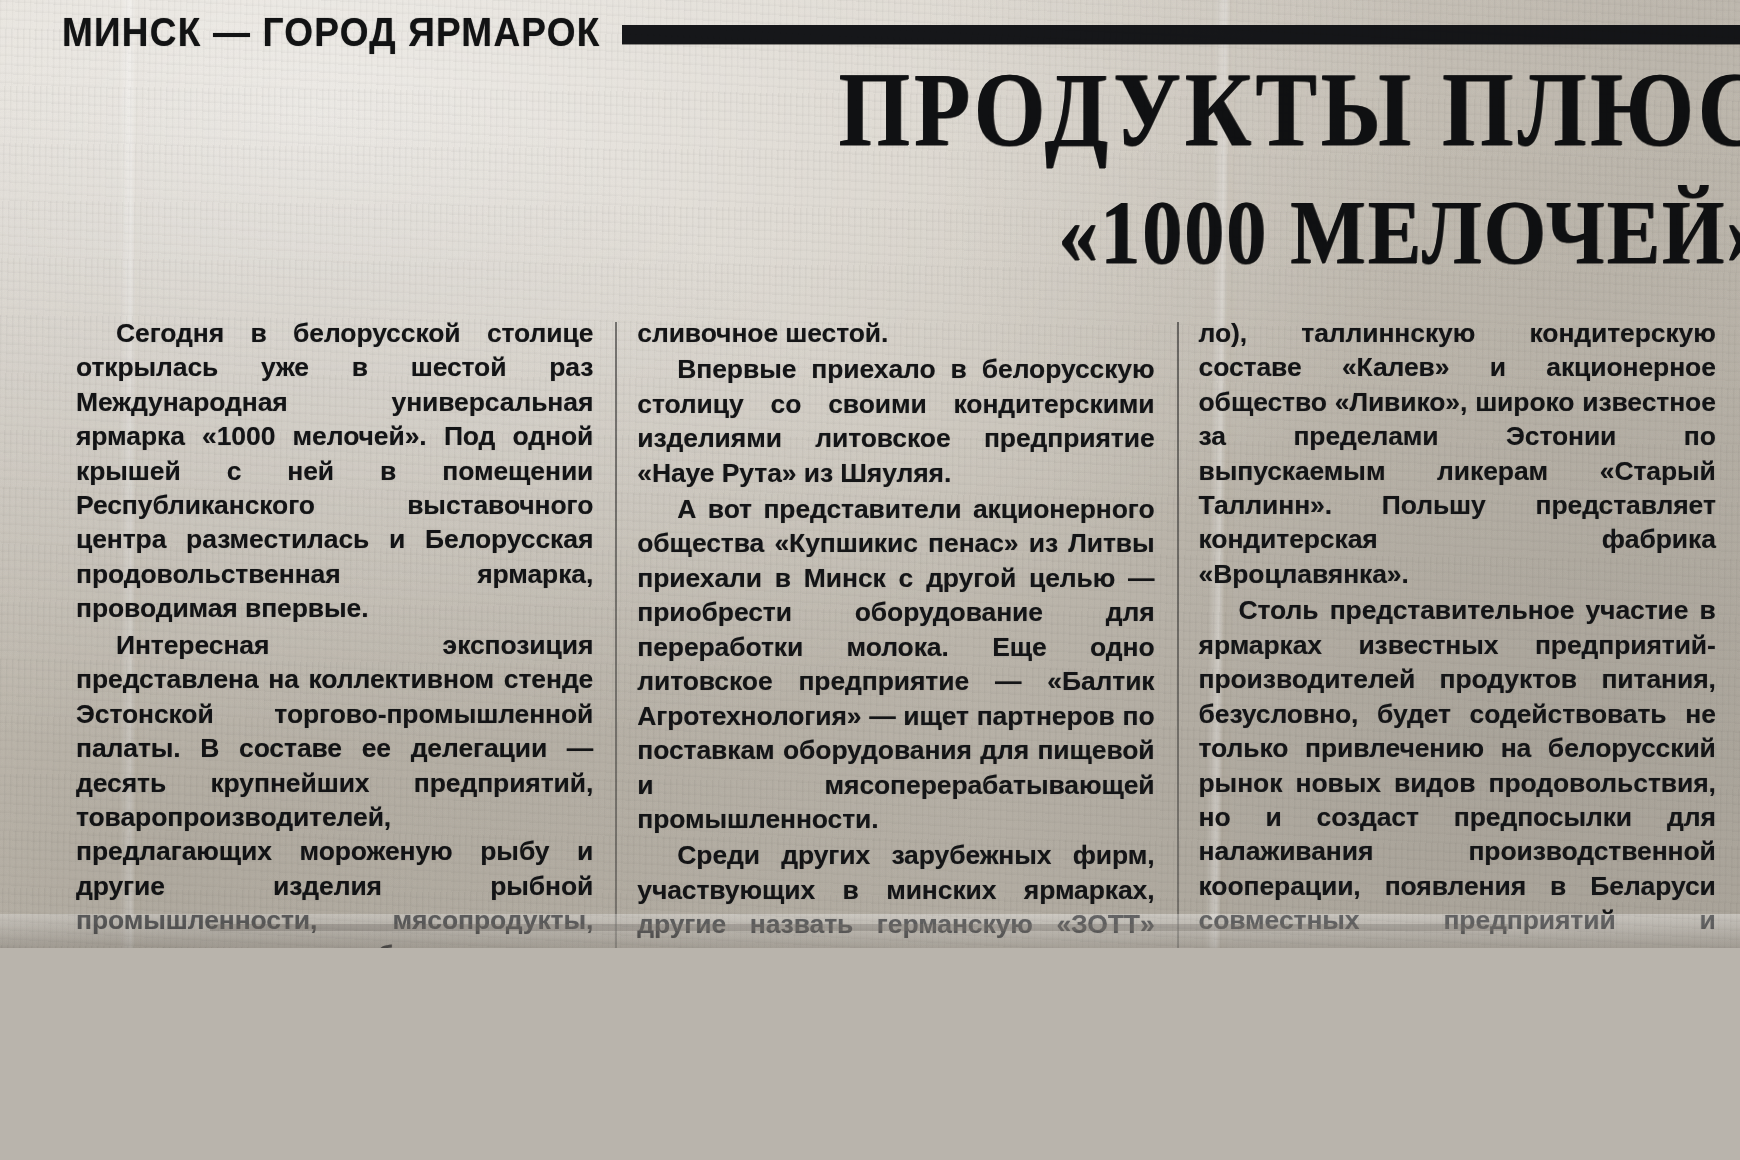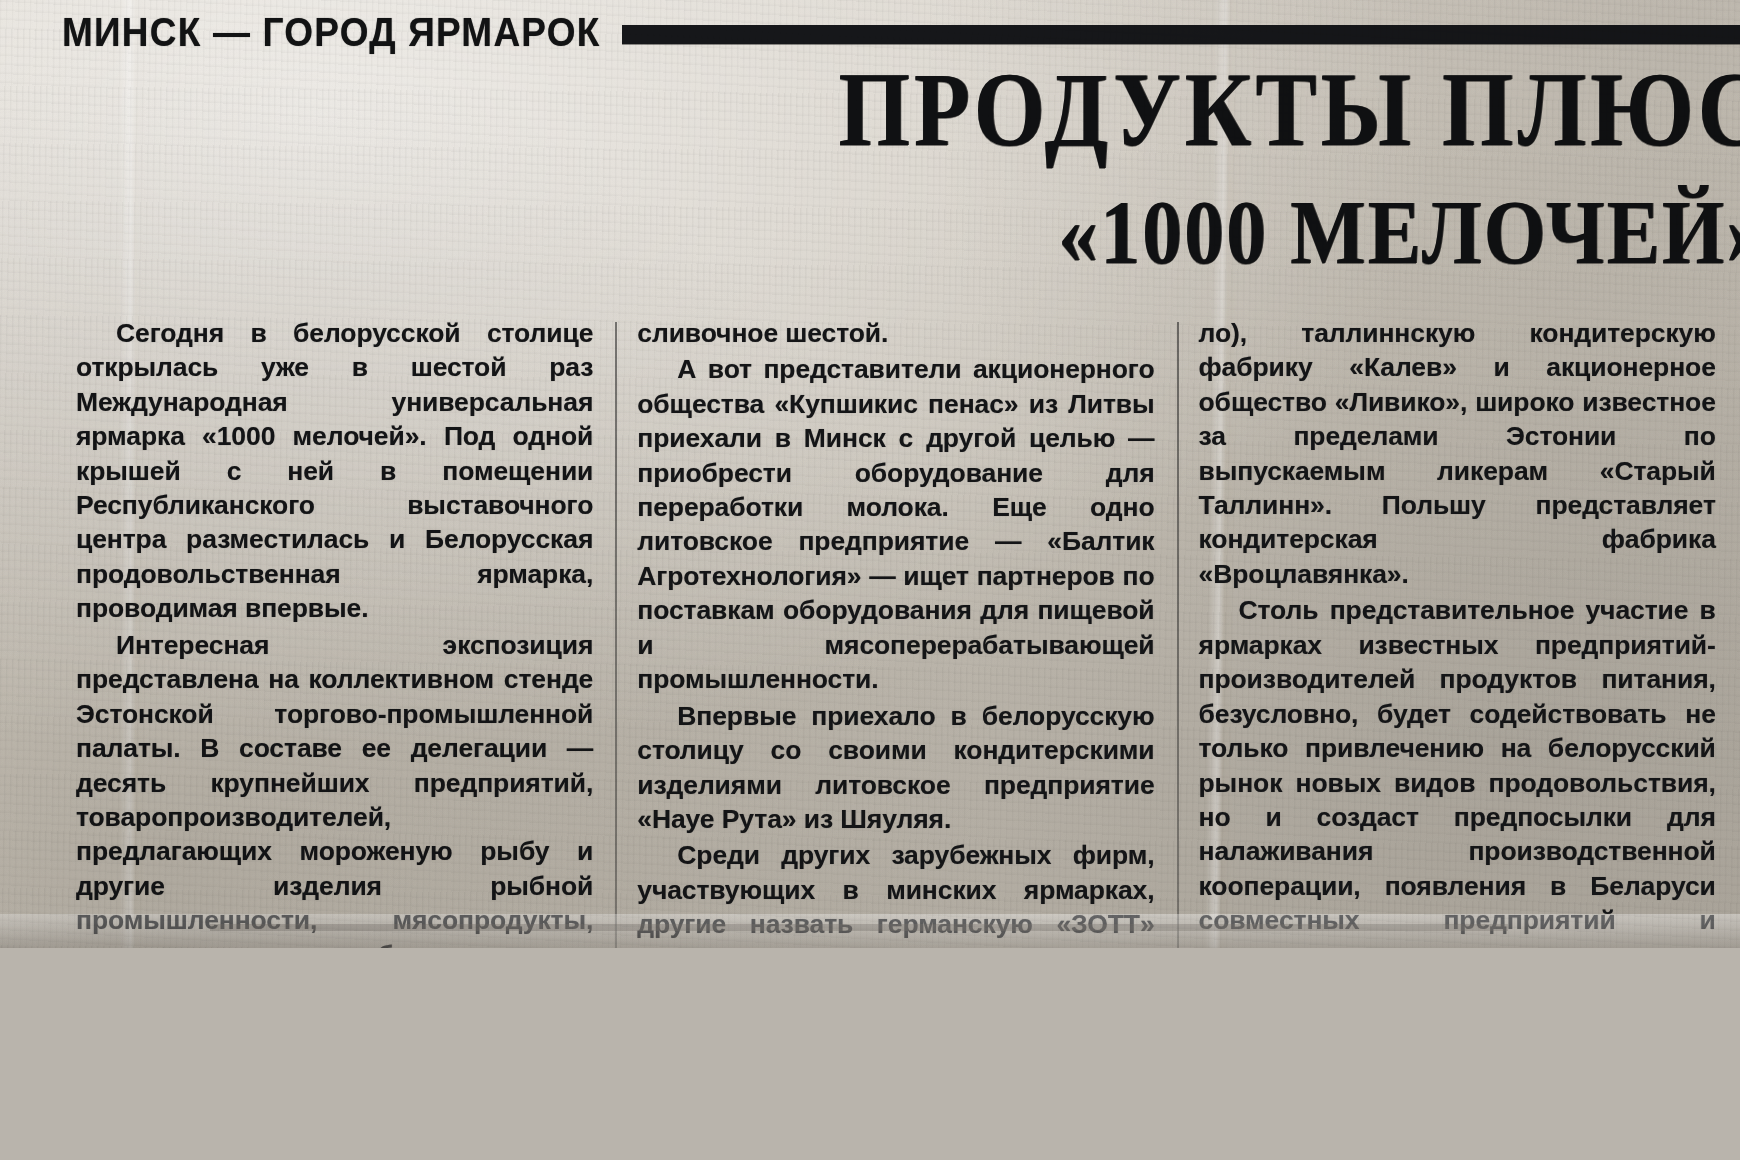--- a/index.html
+++ b/index.html
@@ -181,27 +181,27 @@
 
   <div class="columns">
 
     <div class="col">
       <p>Сегодня в белорусской столице открылась уже в шестой раз Международная универсальная ярмарка «1000 мелочей». Под одной крышей с ней в помещении Республиканского выставочного центра разместилась и Белорусская продовольственная ярмарка, проводимая впервые.</p>
       <p>Интересная экспозиция представлена на коллективном стенде Эстонской торгово-промышленной палаты. В составе ее делегации — десять крупнейших предприятий, товаропроизводителей, предлагающих мороженую рыбу и другие изделия рыбной промышленности, мясопродукты, экстракты соков и безалкогольные напитки, овощные и мясные консервы, кофейные напитки, молоко, казеин,</p>
     </div>
 
     <div class="col">
       <p class="noindent">сливочное шестой.</p>
+      <p>Впервые приехало в белорусскую столицу со своими кондитерскими изделиями литовское предприятие «Науе Рута» из Шяуляя.</p>
       <p>А вот представители акционерного общества «Купшикис пенас» из Литвы приехали в Минск с другой целью — приобрести оборудование для переработки молока. Еще одно литовское предприятие — «Балтик Агротехнология» — ищет партнеров по поставкам оборудования для пищевой и мясоперерабатывающей промышленности.</p>
-      <p>Впервые приехало в белорусскую столицу со своими кондитерскими изделиями литовское предприятие «Науе Рута» из Шяуляя.</p>
       <p>Среди других зарубежных фирм, участвующих в минских ярмарках, другие назвать германскую «ЗОТТ» (она показывает в нашем городе йогурты, молоко, сыры, сливочное мас-</p>
     </div>
 
     <div class="col">
-      <p class="noindent">ло), таллиннскую кондитерскую фабрику «Калев» и акционерное общество «Ливико», широко известное за пределами Эстонии по выпускаемым ликерам «Старый Таллинн». Польшу представляет кондитерская фабрика «Вроцлавянка».</p>
+      <p class="noindent">ло), таллиннскую кондитерскую составе «Калев» и акционерное общество «Ливико», широко известное за пределами Эстонии по выпускаемым ликерам «Старый Таллинн». Польшу представляет кондитерская фабрика «Вроцлавянка».</p>
       <p>Столь представительное участие в ярмарках известных предприятий-производителей продуктов питания, безусловно, будет содействовать не только привлечению на белорусский рынок новых видов продовольствия, но и создаст предпосылки для налаживания производственной кооперации, появления в Беларуси совместных предприятий и производств, взаимовыгодных деловых связей.</p>
       <div class="byline">Борис ЗАЛЕССКИЙ.</div>
     </div>
 
   </div>
 
   <div class="bottom-edge">
     <div class="strip"></div>
   </div>
 

